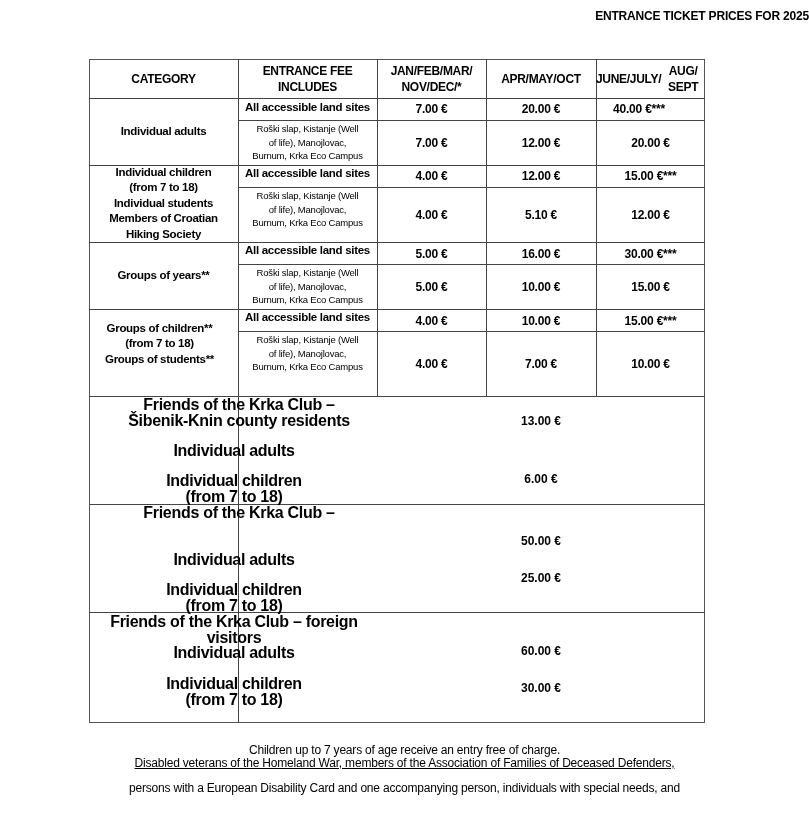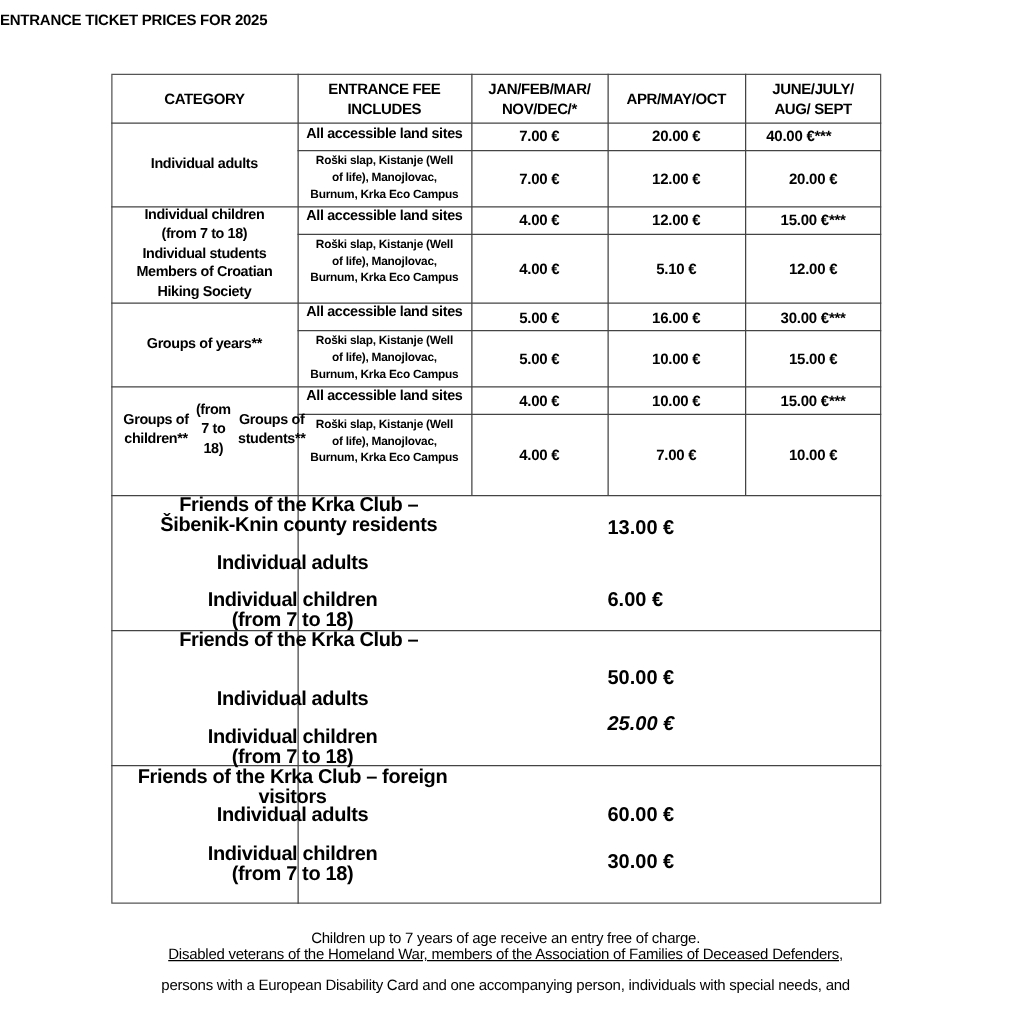--- a/index.html
+++ b/index.html
@@ -1,32 +1,32 @@
 <!DOCTYPE html>
 <html><head>
   <meta charset="utf-8">
   <style>
     html, body { margin:0; padding:0; background:#ffffff; }
     body { width:809px; height:823px; position:relative; overflow:hidden;
       font-family:"Liberation Sans", "DejaVu Sans", sans-serif; color:#000; }
-    .title { position:absolute; left:0; width:809px; top:9px; text-align:left;
+    .title { position:absolute; left:0; width:809px; top:9px; text-align:right;
       font-weight:bold; font-size:12px; letter-spacing:-0.2px; }
     .tbl { position:absolute; left:89px; top:59px; width:616px; height:664px;
       border:1px solid #555; box-sizing:border-box; }
     .hl { position:absolute; height:1px; background:#444; }
     .vl { position:absolute; width:1px; background:#444; }
     .cell { position:absolute; display:flex; align-items:center; justify-content:center;
-      text-align:center; box-sizing:border-box;font-weight:bold; }
+      text-align:center; box-sizing:border-box; }
     .hdr { font-weight:bold; font-size:12px; line-height:16px; letter-spacing:-0.3px; }
     .cat { font-weight:bold; font-size:11.5px; line-height:15.5px; letter-spacing:-0.3px; }
     .inc-b { font-weight:bold; font-size:11.5px; letter-spacing:-0.3px; }
     .inc-s { font-size:9.5px; line-height:13.5px; letter-spacing:-0.2px; }
     .price { font-weight:bold; font-size:12px; letter-spacing:-0.2px; }
     .fr { font-weight:bold; font-size:16px; line-height:15.5px; letter-spacing:-0.3px; position:absolute; text-align:center; }
-    .fp { font-weight:bold; font-size:16px; position:absolute; }
+    .fp { font-weight:bold; font-size:12px; position:absolute; text-align:center; }
     .note { position:absolute; left:0; width:809px; text-align:center; font-size:12px; line-height:19px; letter-spacing:-0.2px; }
   </style>
 </head>
 <body>
 
 <div class="title">ENTRANCE TICKET PRICES FOR 2025</div>
 
 <div class="tbl"></div>
 
 <div class="vl" style="left:238px; top:59px; height:664px;"></div>
@@ -53,21 +53,21 @@
   <span>ENTRANCE FEE</span>
   <span>INCLUDES</span>
 </div>
 <div class="cell hdr" style="left:377px; top:59px; width:109px; height:39px; flex-direction:column;">
   <span>JAN/FEB/MAR/</span>
   <span>NOV/DEC/*</span>
 </div>
 <div class="cell hdr" style="left:486px; top:59px; width:110px; height:39px;">
   <span>APR/MAY/OCT</span>
 </div>
-<div class="cell hdr" style="left:596px; top:59px; width:109px; height:39px; flex-direction:column;">
+<div class="cell hdr" style="left:596px; top:59px; width:109px; height:39px; flex-direction:row;">
   <span>JUNE/JULY/</span>
   <span>AUG/ SEPT</span>
 </div>
 
 <div class="cell cat" style="left:89px; top:98px; width:149px; height:67px;">
   <span>Individual adults</span>
 </div>
 <div class="cell inc-b" style="left:238px; top:98px; width:139px; height:18px;">
   <span>All accessible land sites</span>
 </div>
@@ -155,21 +155,21 @@
 <div class="cell price" style="left:377px; top:264px; width:109px; height:45px;">
     <span>5.00 €</span>
   </div>
 <div class="cell price" style="left:486px; top:264px; width:110px; height:45px;">
     <span>10.00 €</span>
   </div>
 <div class="cell price" style="left:596px; top:264px; width:109px; height:45px;">
     <span>15.00 €</span>
   </div>
 
-<div class="cell cat" style="left:97px; top:309px; width:149px; height:70px; flex-direction:row;">
+<div class="cell cat" style="left:85px; top:309px; width:149px; height:70px; flex-direction:column;">
   <span>Groups of children**</span>
   <span>(from 7 to 18)</span>
   <span>Groups of students**</span>
 </div>
 <div class="cell inc-b" style="left:238px; top:309px; width:139px; height:16px;">
   <span>All accessible land sites</span>
 </div>
 <div class="cell price" style="left:377px; top:309px; width:109px; height:24px;">
     <span>4.00 €</span>
   </div>
@@ -209,21 +209,21 @@
 
 <div class="fr" style="left:89px; top:505px; width:300px;">
   <div>Friends of the Krka Club –</div>
 </div>
 <div class="fr" style="left:89px; top:552px; width:290px;">Individual adults</div>
 <div class="fr" style="left:89px; top:582px; width:290px;">
   <div>Individual children</div>
   <div>(from 7 to 18)</div>
 </div>
 <div class="fp" style="left:486px; top:534px; width:110px;">50.00 €</div>
-<div class="fp" style="left:486px; top:571px; width:110px;font-style:italic;">25.00 €</div>
+<div class="fp" style="left:486px; top:571px; width:110px;">25.00 €</div>
 
 <div class="fr" style="left:89px; top:614px; width:290px;">
   <div>Friends of the Krka Club – foreign visitors</div>
 </div>
 <div class="fr" style="left:89px; top:645px; width:290px;">Individual adults</div>
 <div class="fr" style="left:89px; top:676px; width:290px;">
   <div>Individual children</div>
   <div>(from 7 to 18)</div>
 </div>
 <div class="fp" style="left:486px; top:644px; width:110px;">60.00 €</div>

